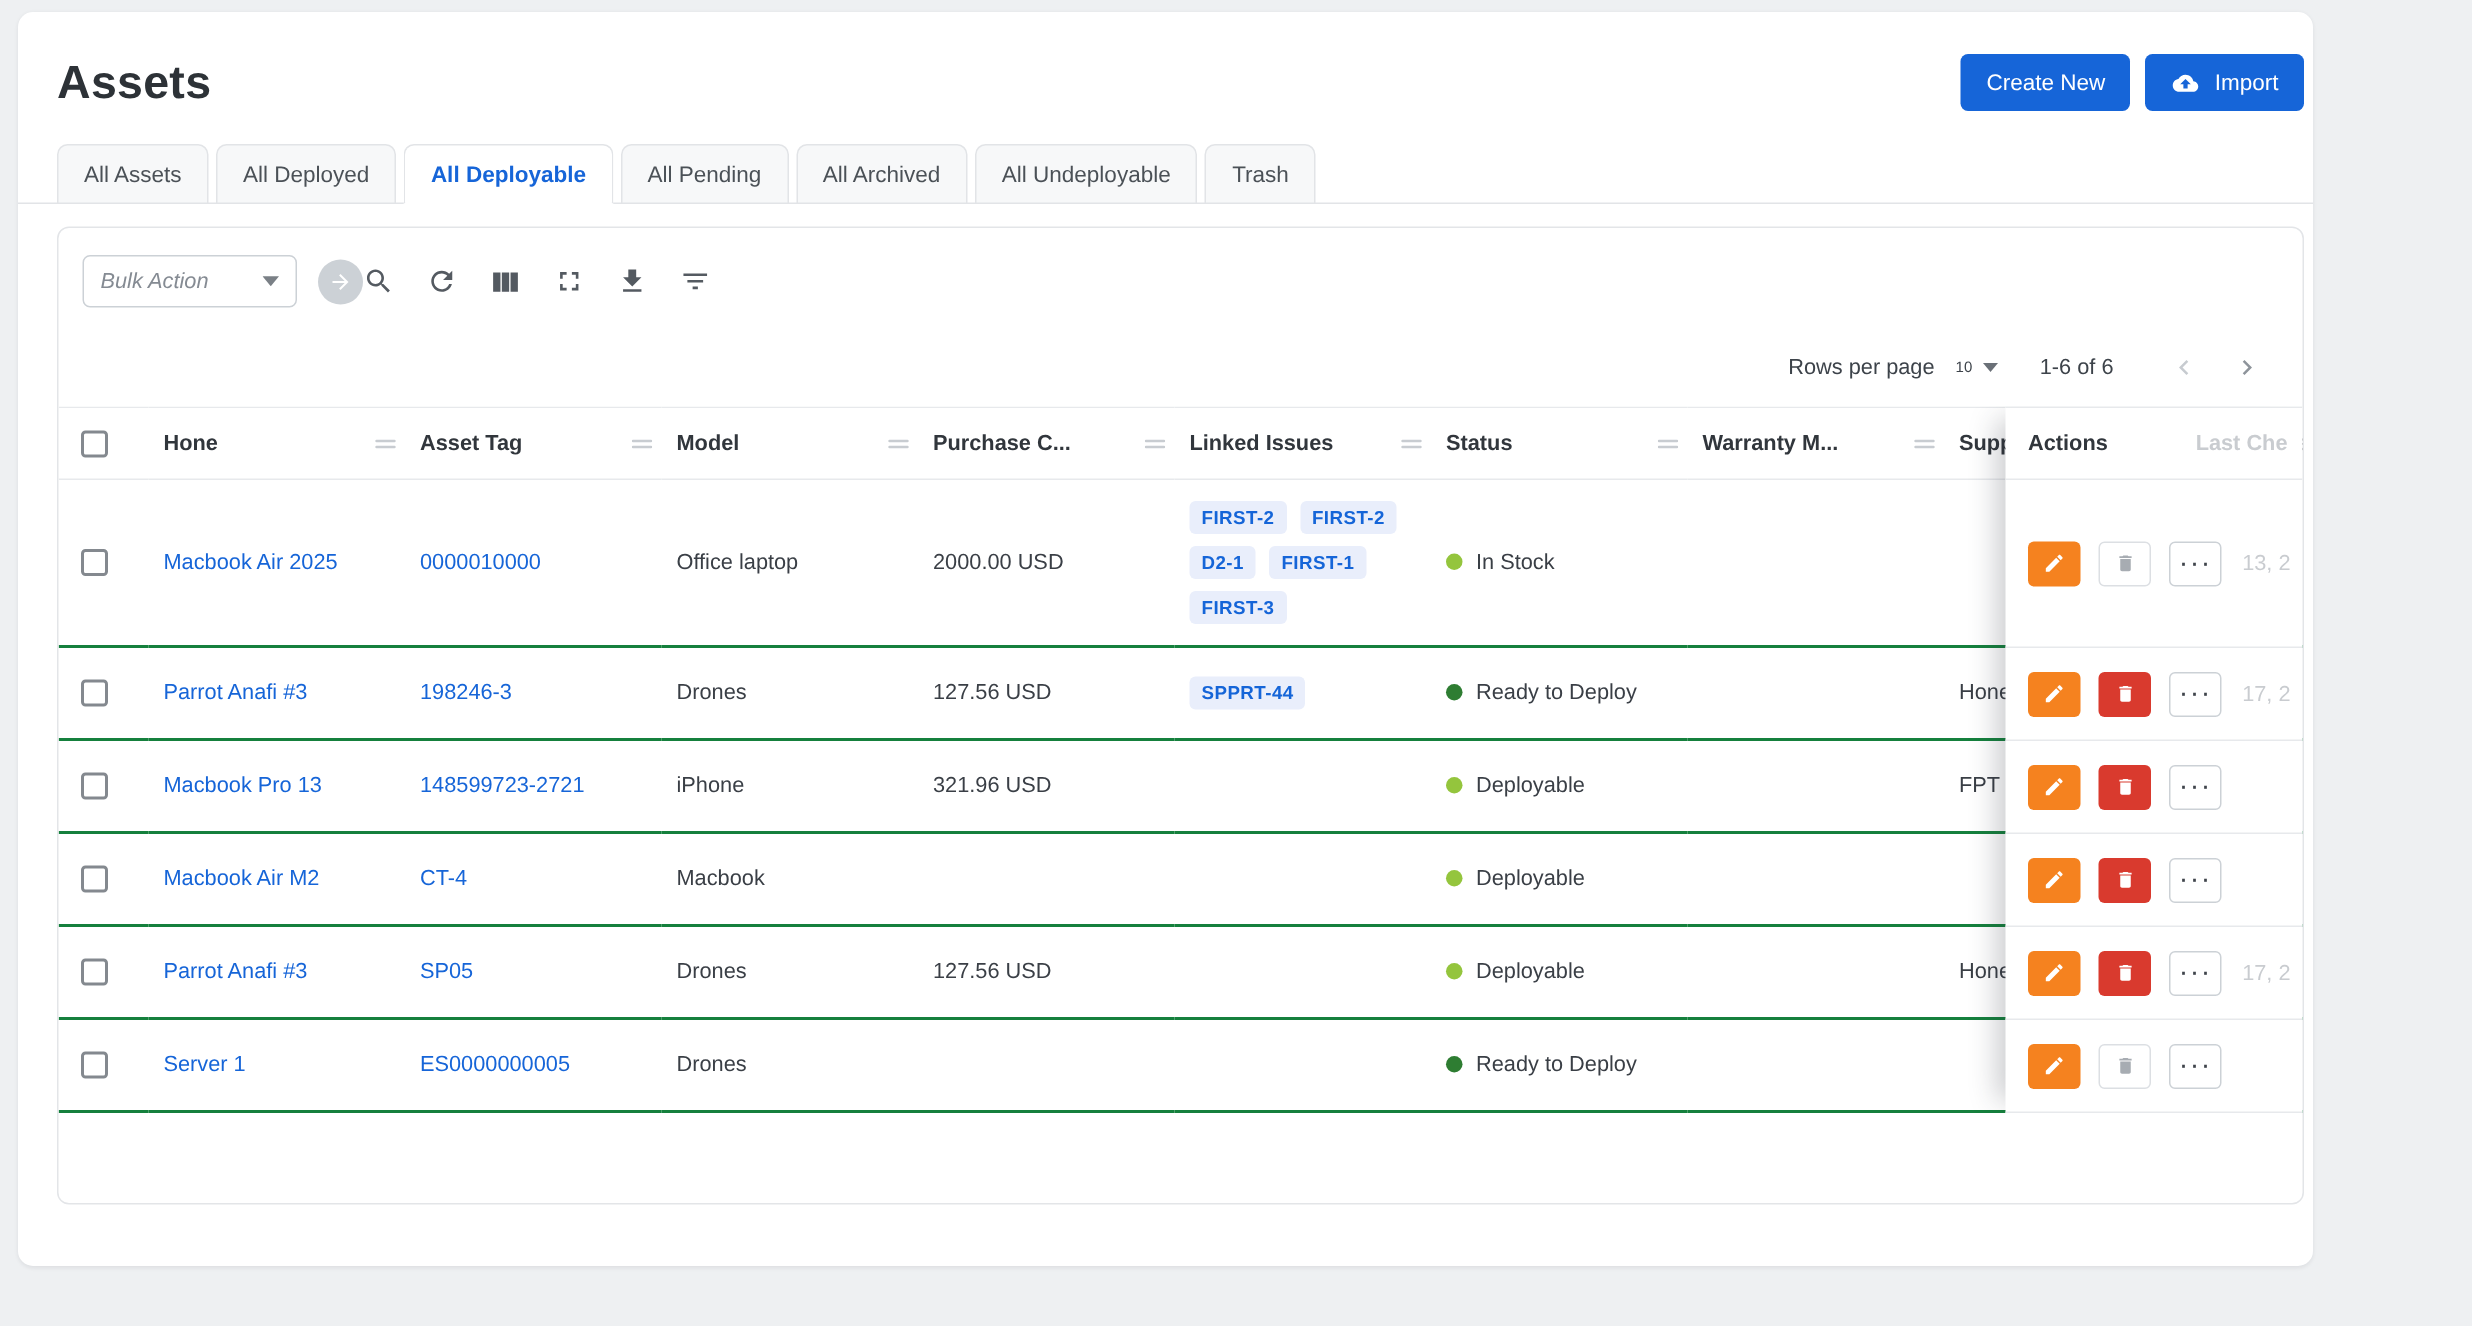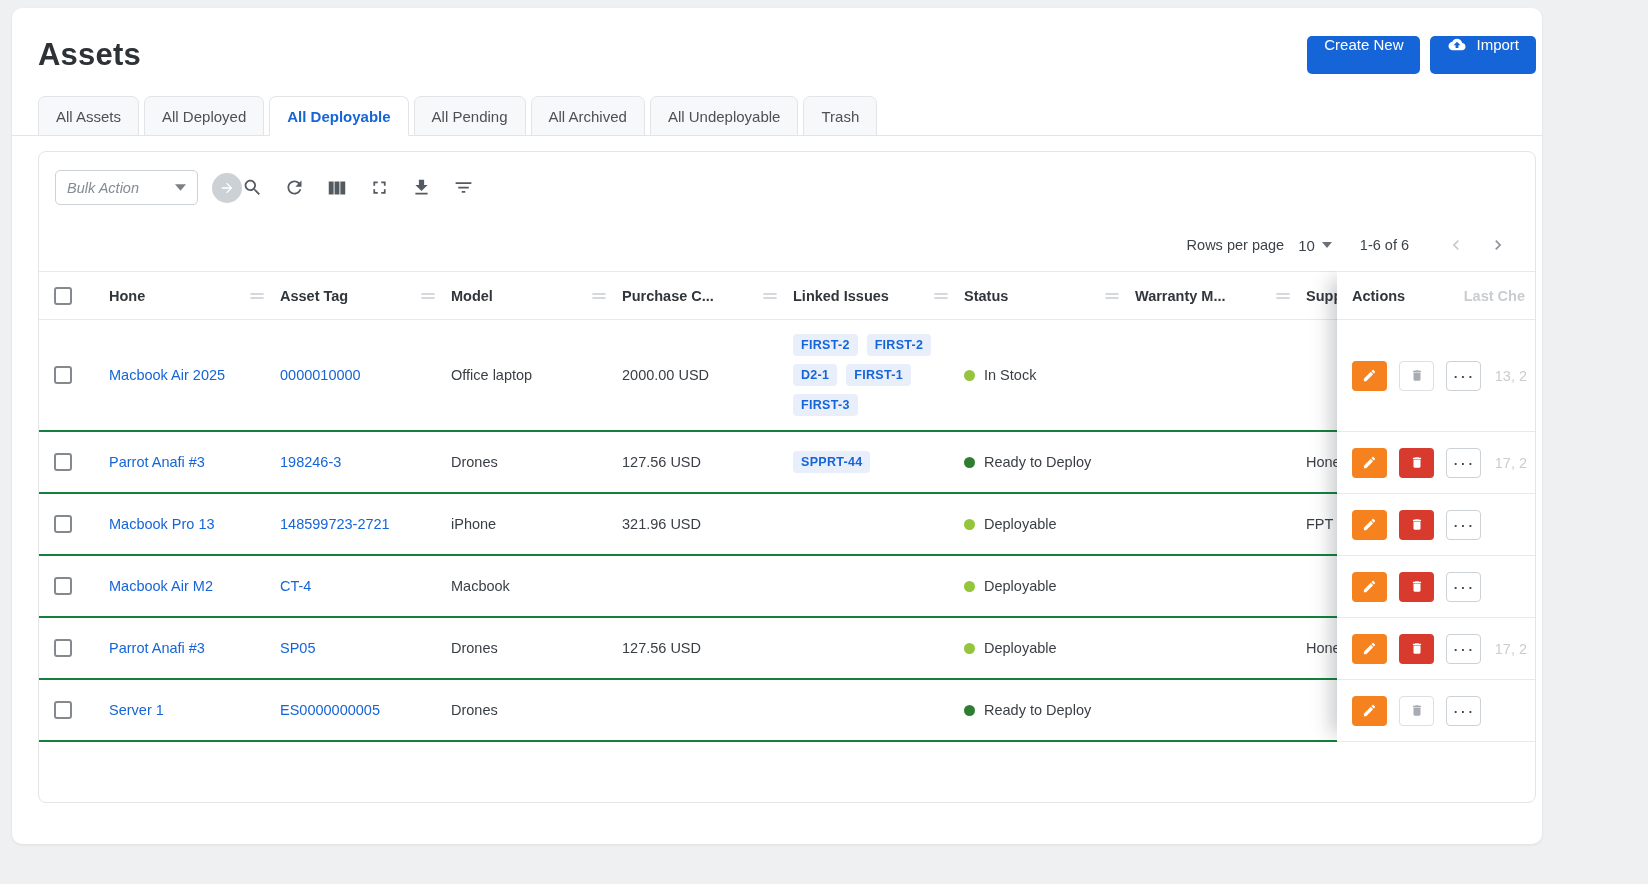--- a/index.html
+++ b/index.html
@@ -3,36 +3,36 @@
 <meta charset="utf-8">
 <style>
   *{box-sizing:border-box;margin:0;padding:0;}
   html,body{width:1648px;height:884px;}
   body{background:#eef0f2;font-family:"Liberation Sans",sans-serif;position:relative;overflow:hidden;}
   button{font-family:inherit;background:none;border:none;cursor:pointer;}
   .card{position:absolute;left:12px;top:8px;width:1530px;height:836px;background:#fff;border-radius:10px;box-shadow:0 1px 3px rgba(25,30,40,.08);}
   .header-row{display:flex;align-items:center;justify-content:space-between;padding:28px 6px 0 26px;}
   .page-title{font-size:31px;font-weight:700;color:#2d3237;letter-spacing:.2px;}
   .header-btns{display:flex;gap:10px;}
-  .btn-blue{display:flex;align-items:flex-start;gap:9px;background:#1665d8;color:#fff;border-radius:5px;height:38px;padding:0 17px;font-size:15px;font-weight:500;}
+  .btn-blue{display:flex;align-items:center;gap:9px;background:#1665d8;color:#fff;border-radius:5px;height:38px;padding:0 17px;font-size:15px;font-weight:500;}
   .btn-blue svg{display:block;}
   .tabs{display:flex;gap:5px;align-items:flex-start;padding:0 6px 0 26px;margin-top:22px;border-bottom:1px solid #e2e4e7;}
   .tab{background:#f7f8f9;border:1px solid #e2e4e7;border-radius:7px 7px 0 0;padding:11px 17px 10px;font-size:15px;color:#4b5157;margin-bottom:-1px;}
   .tab.active{background:#fff;color:#1665d8;font-weight:700;border-bottom-color:#fff;}
   .panel{margin:15px 6px 0 26px;border:1px solid #e3e5e8;border-radius:8px;height:652px;background:#fff;overflow:hidden;}
   .toolbar{display:flex;align-items:center;justify-content:flex-start;padding:18px 18px 0 16px;}
   .bulk{display:flex;align-items:center;gap:14px;}
   .select{width:143px;height:35px;border:1px solid #ccd1d6;border-radius:5px;display:flex;align-items:center;justify-content:space-between;padding:0 11px;cursor:pointer;background:#fff;}
   .select .ph{font-style:italic;color:#858b93;font-size:14.5px;}
   .go-btn{width:30px;height:30px;border-radius:50%;background:#ccd1d6;display:flex;align-items:center;justify-content:center;color:#fff;}
   .tool-icons{display:flex;gap:21px;align-items:center;}
   .tool-icons button{color:#545a61;display:flex;align-items:center;}
   .pag{display:flex;align-items:center;justify-content:flex-end;padding:30px 16px 16px;font-size:14.5px;color:#3d434a;}
   .pag .lbl{margin-right:14px;}
-  .rpp{display:flex;align-items:center;gap:7px;margin-right:28px;cursor:pointer;color:#3d434a;font-size:15px;}
+  .rpp{display:flex;align-items:center;gap:7px;margin-right:28px;cursor:pointer;color:#3d434a;font-size:10px;}
   .range{margin-right:26px;}
   .chev{display:flex;align-items:center;padding:0 11px;}
   .chev.prev{color:#c7cbd0;}
   .chev.next{color:#8e949b;}
   .tbl{position:relative;overflow:hidden;}
   table{border-collapse:separate;border-spacing:0;table-layout:fixed;width:1628px;}
   th,td{text-align:left;padding:0 10px;font-size:14.5px;color:#3a3f46;overflow:hidden;white-space:nowrap;vertical-align:middle;}
   thead th{height:49px;border-top:1px solid #e7e9ec;border-bottom:1px solid #e7e9ec;font-weight:700;color:#31363c;position:relative;padding-right:26px;}
   .th-handle{position:absolute;right:6px;top:50%;margin-top:-5px;}
   td{border-bottom:2px solid #15803d;}

